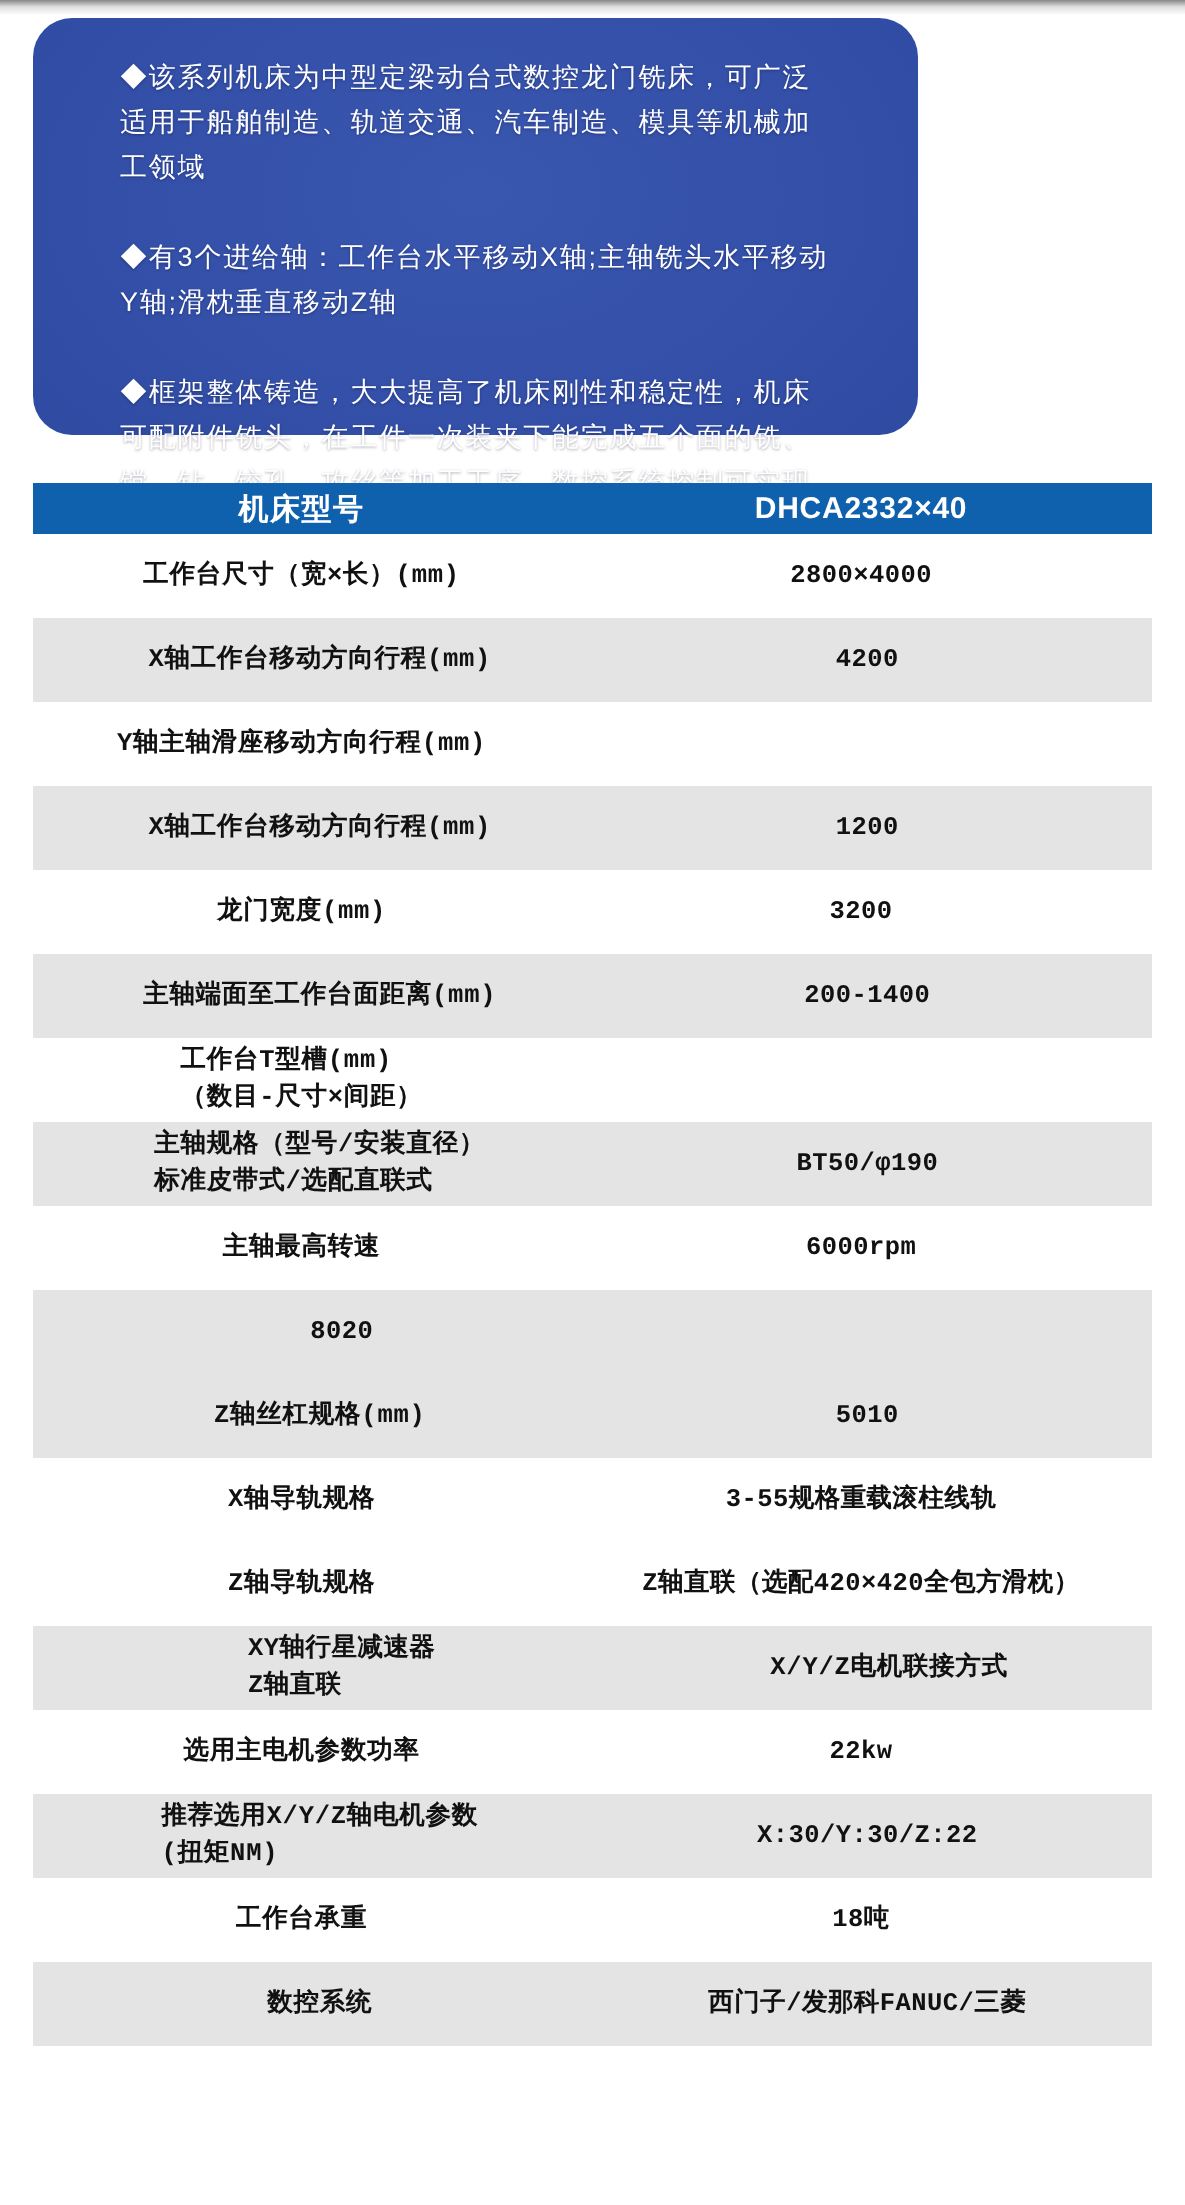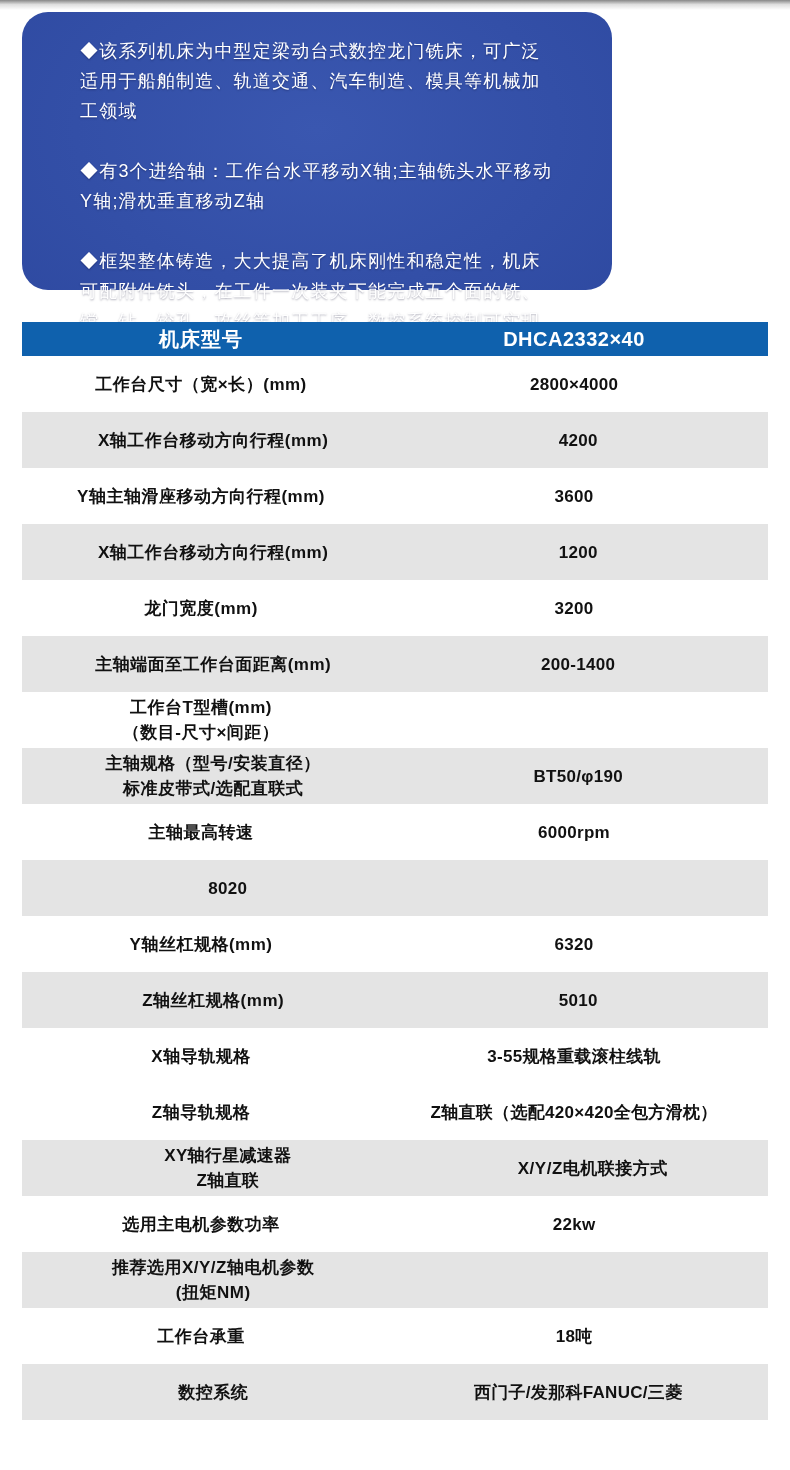--- a/index.html
+++ b/index.html
@@ -37,22 +37,22 @@
   .thead .hcell{
     display:flex;align-items:center;justify-content:center;
     color:#ffffff;font-weight:700;font-size:20px;letter-spacing:1px;
   }
   .hcell.hl{width:48%;}
   .hcell.hv{width:52%;letter-spacing:0.5px;}
   .trow{display:flex;height:56px;background:#ffffff;}
   .trow.alt{background:var(--row-alt);padding-left:16px;}
   .trow .cell{
     display:flex;align-items:center;justify-content:center;
-    text-align:center;white-space:pre-line;color:var(--ink);
-    font-size:17px;line-height:25px;
+    white-space:pre-line;color:var(--ink);
+    font-size:17px;line-height:25px;font-family:Liberation Mono, monospace;
   }
   .cell.lbl{width:48%;font-weight:700;letter-spacing:0.5px;}
   .cell.val{width:52%;font-weight:600;letter-spacing:0.3px;}
 </style>
 </head>
 <body>
 
 <div class="top-shadow"></div>
 
 <section class="intro-card">
@@ -70,21 +70,20 @@
       <div class="trow">
         <div class="cell lbl">工作台尺寸（宽×长）(mm)</div>
         <div class="cell val">2800×4000</div>
       </div>
       <div class="trow alt">
         <div class="cell lbl">X轴工作台移动方向行程(mm)</div>
         <div class="cell val">4200</div>
       </div>
       <div class="trow">
         <div class="cell lbl">Y轴主轴滑座移动方向行程(mm)</div>
-        <div class="cell val">3600</div>
       </div>
       <div class="trow alt">
         <div class="cell lbl">X轴工作台移动方向行程(mm)</div>
         <div class="cell val">1200</div>
       </div>
       <div class="trow">
         <div class="cell lbl">龙门宽度(mm)</div>
         <div class="cell val">3200</div>
       </div>
       <div class="trow alt">
@@ -100,24 +99,20 @@
 标准皮带式/选配直联式</div>
         <div class="cell val">BT50/φ190</div>
       </div>
       <div class="trow">
         <div class="cell lbl">主轴最高转速</div>
         <div class="cell val">6000rpm</div>
       </div>
       <div class="trow alt">
         <div class="cell val">8020</div>
       </div>
-      <div class="trow">
-        <div class="cell lbl">Y轴丝杠规格(mm)</div>
-        <div class="cell val">6320</div>
-      </div>
       <div class="trow alt">
         <div class="cell lbl">Z轴丝杠规格(mm)</div>
         <div class="cell val">5010</div>
       </div>
       <div class="trow">
         <div class="cell lbl">X轴导轨规格</div>
         <div class="cell val">3-55规格重载滚柱线轨</div>
       </div>
       <div class="trow">
         <div class="cell lbl">Z轴导轨规格</div>
@@ -128,20 +123,21 @@
 Z轴直联</div>
         <div class="cell lbl">X/Y/Z电机联接方式</div>
       </div>
       <div class="trow">
         <div class="cell lbl">选用主电机参数功率</div>
         <div class="cell val">22kw</div>
       </div>
       <div class="trow alt">
         <div class="cell lbl">推荐选用X/Y/Z轴电机参数
 (扭矩NM)</div>
+        <div class="cell val">X:30/Y:30/Z:22</div>
       </div>
       <div class="trow">
         <div class="cell lbl">工作台承重</div>
         <div class="cell val">18吨</div>
       </div>
       <div class="trow alt">
         <div class="cell lbl">数控系统</div>
         <div class="cell val">西门子/发那科FANUC/三菱</div>
       </div>
     </div>

